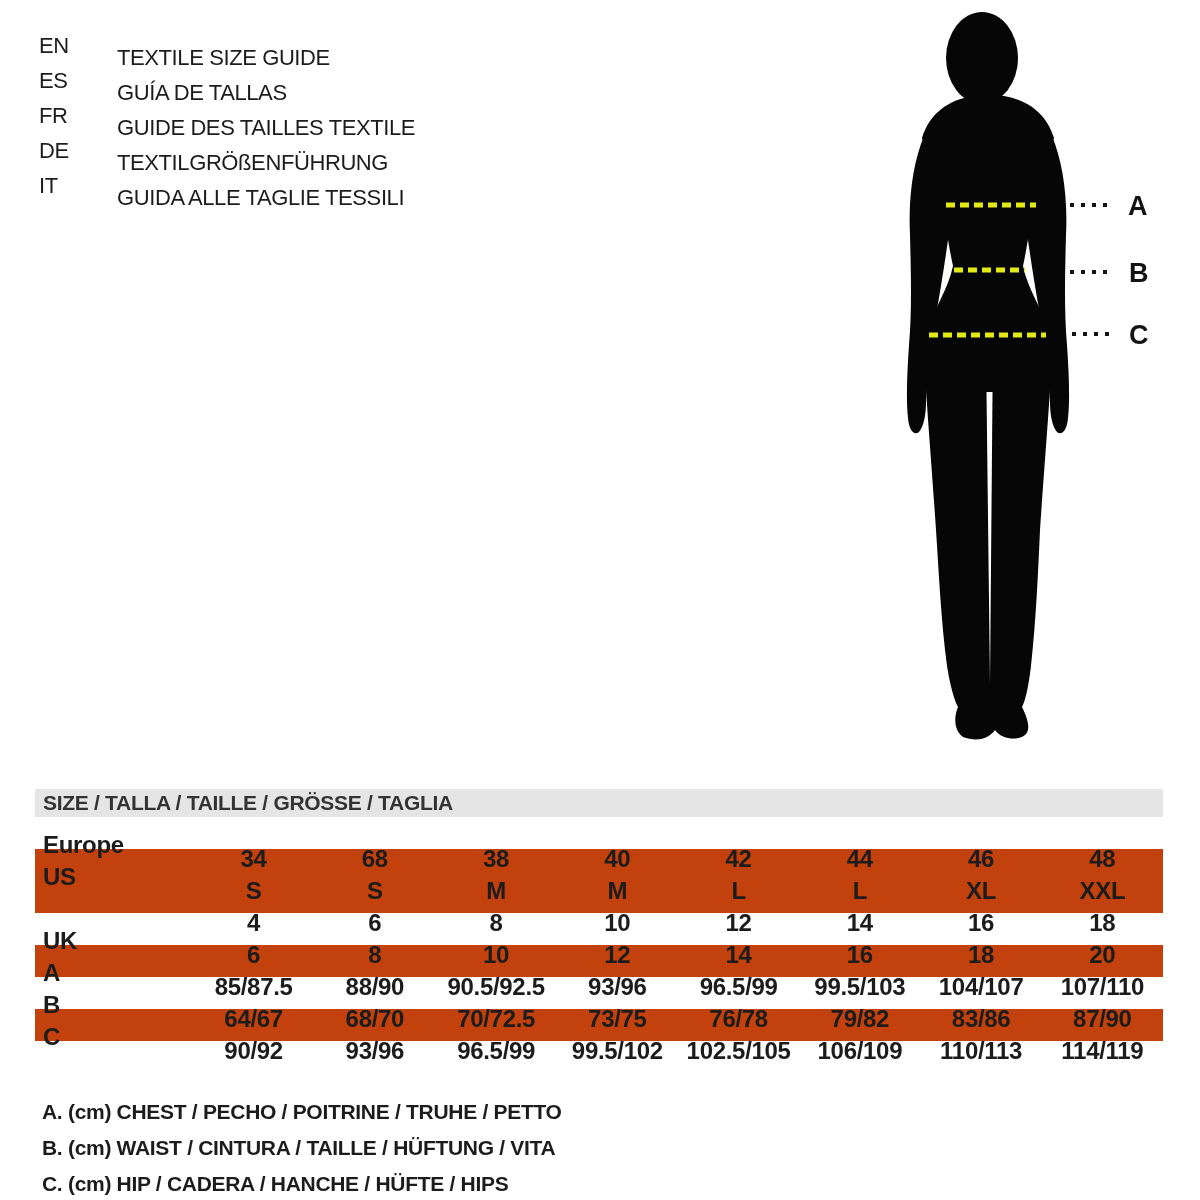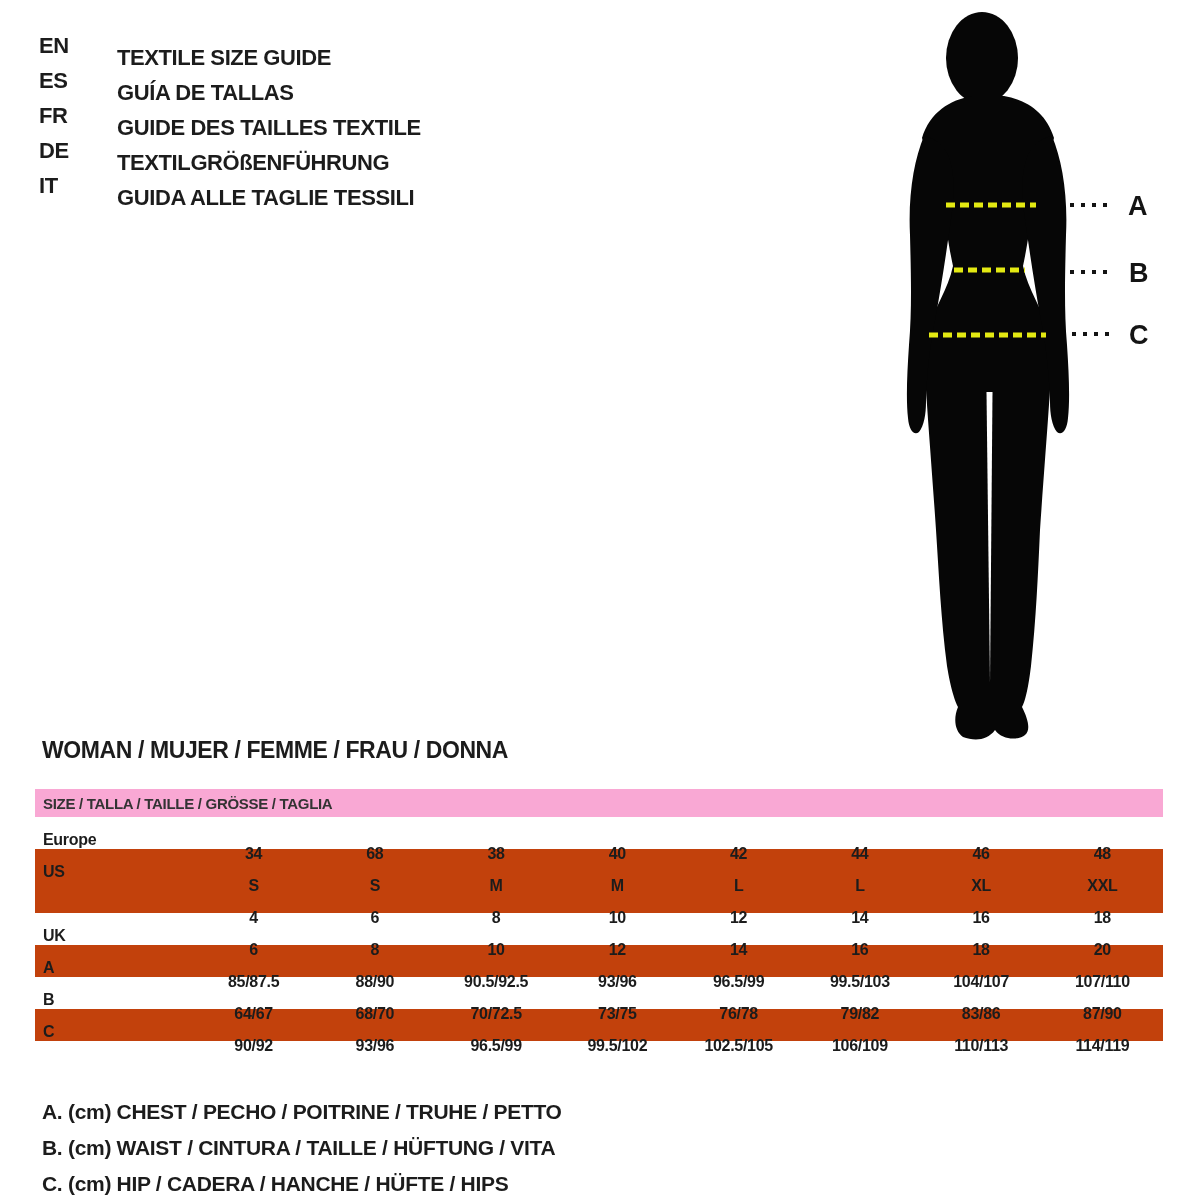--- a/index.html
+++ b/index.html
@@ -3,34 +3,34 @@
 <meta charset="utf-8">
 <style>
   html,body { margin:0; padding:0; background:#ffffff; }
   .canvas {
     position:relative; width:1200px; height:1200px; background:#ffffff;
     font-family:"Liberation Sans","DejaVu Sans",sans-serif; color:#1c1c1c;
     overflow:hidden;
   }
   
   .lang-guide { position:absolute; left:39px; top:28px; }
-  .lang-row { display:flex; height:35px; align-items:center; font-weight:700; font-size:22px; letter-spacing:-0.4px; }
+  .lang-row { display:flex; height:35px; align-items:center; font-weight:400; font-size:22px; letter-spacing:-0.4px; }
   .lang-code { width:78px; }
   .lang-label { white-space:nowrap;margin-top:24px; }
   
   .figure-svg { position:absolute; left:860px; top:0px; width:340px; height:760px; }
   .sil { fill:#060606; }
   .gap { fill:#ffffff; }
   .measure-letter { font-family:"Liberation Sans","DejaVu Sans",sans-serif; font-size:27px; font-weight:600; fill:#141414; }
   
   .section-title { position:absolute; left:42px; top:737px; font-weight:700; font-size:23px; letter-spacing:-0.4px; }
   
   .size-table { position:absolute; left:35px; top:789px; width:1128px; font-weight:700; letter-spacing:-0.3px; }
-  .st-header { height:28px; background:#f9a8d4; color:#333333; display:flex; align-items:center; padding-left:8px; font-size:15px; box-sizing:border-box; }
-  .st-row { display:grid; grid-template-columns:158px repeat(8,1fr); height:32px; align-items:center; font-size:16px; }
+  .st-header { height:28px; background:#e5e5e5; color:#333333; display:flex; align-items:center; padding-left:8px; font-size:21px; box-sizing:border-box; }
+  .st-row { display:grid; grid-template-columns:158px repeat(8,1fr); height:32px; align-items:center; font-size:24px; }
   .st-row.shade { background:#c2410c; }
   .st-label { padding-left:8px; text-align:left; }
   .st-cell { text-align:center;margin-top:28px; }
   
   .legend { position:absolute; left:42px; top:1094px; }
   .legend-line { height:36px; line-height:36px; font-weight:700; font-size:21px; letter-spacing:-0.3px; white-space:nowrap; }
 </style>
 </head>
 <body>
 
@@ -123,21 +123,20 @@
 
     <line x1="210" y1="205" x2="253" y2="205" stroke="#141414" stroke-width="4" stroke-dasharray="4 7"></line>
     <line x1="210" y1="272" x2="253" y2="272" stroke="#141414" stroke-width="4" stroke-dasharray="4 7"></line>
     <line x1="212" y1="334" x2="253" y2="334" stroke="#141414" stroke-width="4" stroke-dasharray="4 7"></line>
 
     <text class="measure-letter" x="268" y="215">A</text>
     <text class="measure-letter" x="269" y="282">B</text>
     <text class="measure-letter" x="269" y="344">C</text>
   </svg>
 
-  <div class="section-title">WOMAN / MUJER / FEMME / FRAU / DONNA</div>
 
   <div class="size-table">
     <div class="st-header">SIZE / TALLA / TAILLE / GRÖSSE / TAGLIA</div>
 
     <div class="st-row">
       <div class="st-label">Europe</div>
       <div class="st-cell">34</div>
       <div class="st-cell">68</div>
       <div class="st-cell">38</div>
       <div class="st-cell">40</div>

